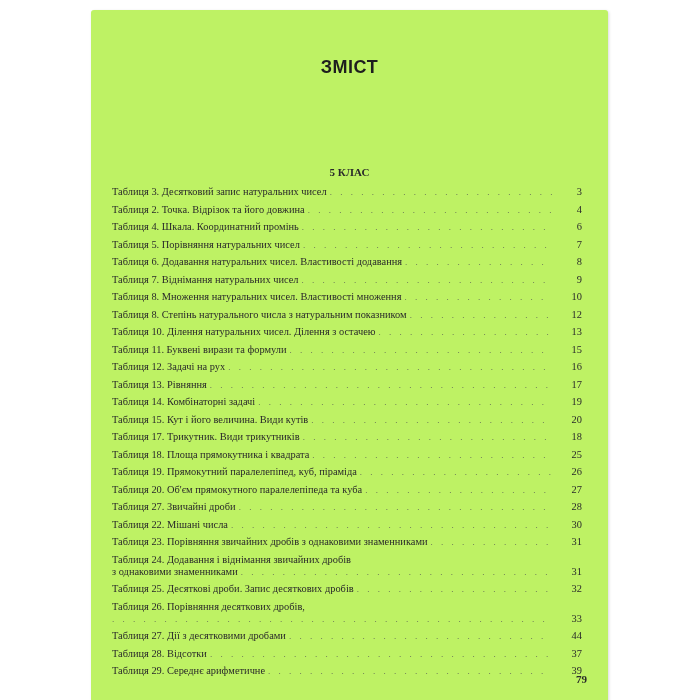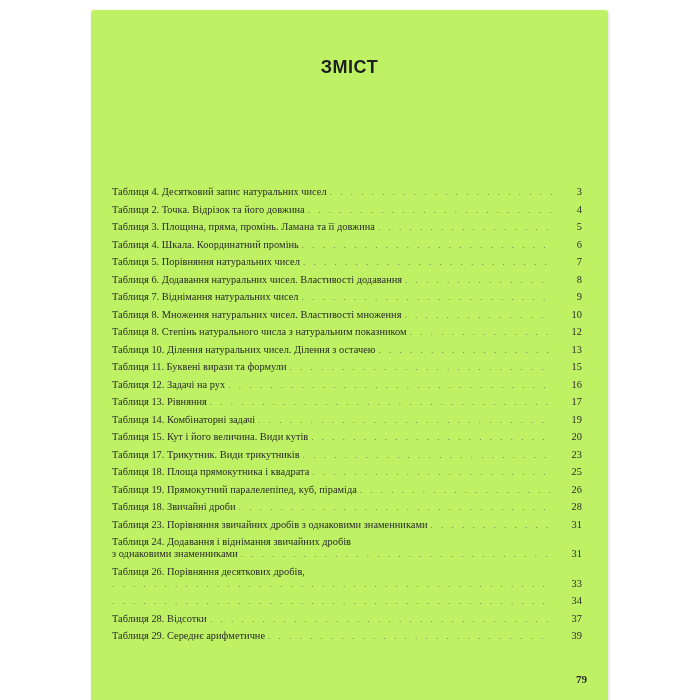--- a/index.html
+++ b/index.html
@@ -21,45 +21,39 @@
   .line .dots { flex:1 1 auto; overflow:hidden; color:#555; letter-spacing:3px; font-size:9px; }
   .line .dots::before { content:". . . . . . . . . . . . . . . . . . . . . . . . . . . . . . . . . . . . . . . . . . . . . . . . . . . . . . . . . . . . . . . . . . . . . . . . . . . . . . . . . . . . . . . . . . . . . . . . . . . . . . . . . . . ."; }
   .line .pg { flex:0 0 26px; text-align:right; padding-left:4px; }
   .pagenum { position:absolute; right:21px; top:663px; font-family:"Liberation Serif", serif; font-weight:bold; font-size:11px; color:#2a2a2a; }
 </style>
 </head>
 <body>
 
 <div class="page">
   <div class="title">ЗМІСТ</div>
+  <div class="section">5 КЛАС</div>
 
   <div class="toc" id="toc">
       <div class="row single">
         <div class="line">
-          <span class="txt">Таблиця 4. Десятковий запис натуральних чисел</span>
+          <span class="txt">Таблиця 3. Десятковий запис натуральних чисел</span>
           <span class="dots"></span>
           <span class="pg">3</span>
         </div>
       </div>
       <div class="row single">
         <div class="line">
           <span class="txt">Таблиця 2. Точка. Відрізок та його довжина</span>
           <span class="dots"></span>
           <span class="pg">4</span>
         </div>
       </div>
       <div class="row single">
         <div class="line">
-          <span class="txt">Таблиця 3. Площина, пряма, промінь. Ламана та її довжина</span>
-          <span class="dots"></span>
-          <span class="pg">5</span>
-        </div>
-      </div>
-      <div class="row single">
-        <div class="line">
           <span class="txt">Таблиця 4. Шкала. Координатний промінь</span>
           <span class="dots"></span>
           <span class="pg">6</span>
         </div>
       </div>
       <div class="row single">
         <div class="line">
           <span class="txt">Таблиця 5. Порівняння натуральних чисел</span>
           <span class="dots"></span>
           <span class="pg">7</span>
@@ -132,74 +126,96 @@
         <div class="line">
           <span class="txt">Таблиця 15. Кут і його величина. Види кутів</span>
           <span class="dots"></span>
           <span class="pg">20</span>
         </div>
       </div>
       <div class="row single">
         <div class="line">
           <span class="txt">Таблиця 17. Трикутник. Види трикутників</span>
           <span class="dots"></span>
-          <span class="pg">23</span>
+          <span class="pg">18</span>
         </div>
       </div>
       <div class="row single">
         <div class="line">
           <span class="txt">Таблиця 18. Площа прямокутника і квадрата</span>
           <span class="dots"></span>
           <span class="pg">25</span>
         </div>
       </div>
       <div class="row single">
         <div class="line">
           <span class="txt">Таблиця 19. Прямокутний паралелепіпед, куб, піраміда</span>
           <span class="dots"></span>
           <span class="pg">26</span>
         </div>
       </div>
       <div class="row single">
         <div class="line">
-          <span class="txt">Таблиця 18. Звичайні дроби</span>
+          <span class="txt">Таблиця 20. Об'єм прямокутного паралелепіпеда та куба</span>
+          <span class="dots"></span>
+          <span class="pg">27</span>
+        </div>
+      </div>
+      <div class="row single">
+        <div class="line">
+          <span class="txt">Таблиця 27. Звичайні дроби</span>
           <span class="dots"></span>
           <span class="pg">28</span>
         </div>
       </div>
       <div class="row single">
         <div class="line">
+          <span class="txt">Таблиця 22. Мішані числа</span>
+          <span class="dots"></span>
+          <span class="pg">30</span>
+        </div>
+      </div>
+      <div class="row single">
+        <div class="line">
           <span class="txt">Таблиця 23. Порівняння звичайних дробів з однаковими знаменниками</span>
           <span class="dots"></span>
           <span class="pg">31</span>
         </div>
       </div>
       <div class="row double">
         <div class="line">
           <span class="txt">Таблиця 24. Додавання і віднімання звичайних дробів</span>
         </div>
         <div class="line">
           <span class="txt">з однаковими знаменниками</span>
           <span class="dots"></span>
           <span class="pg">31</span>
         </div>
       </div>
+      <div class="row single">
+        <div class="line">
+          <span class="txt">Таблиця 25. Десяткові дроби. Запис десяткових дробів</span>
+          <span class="dots"></span>
+          <span class="pg">32</span>
+        </div>
+      </div>
       <div class="row double">
         <div class="line">
           <span class="txt">Таблиця 26. Порівняння десяткових дробів,</span>
         </div>
         <div class="line">
           <span class="dots"></span>
           <span class="pg">33</span>
         </div>
       </div>
       <div class="row single">
         <div class="line">
-          <span class="dots"></span>
-          <span class="pg">34</span>
+          <span class="txt">Таблиця 27. Дії з десятковими дробами</span>
+          <span class="dots"></span>
+          <span class="pg">44</span>
         </div>
       </div>
       <div class="row single">
         <div class="line">
           <span class="txt">Таблиця 28. Відсотки</span>
           <span class="dots"></span>
           <span class="pg">37</span>
         </div>
       </div>
       <div class="row single">

